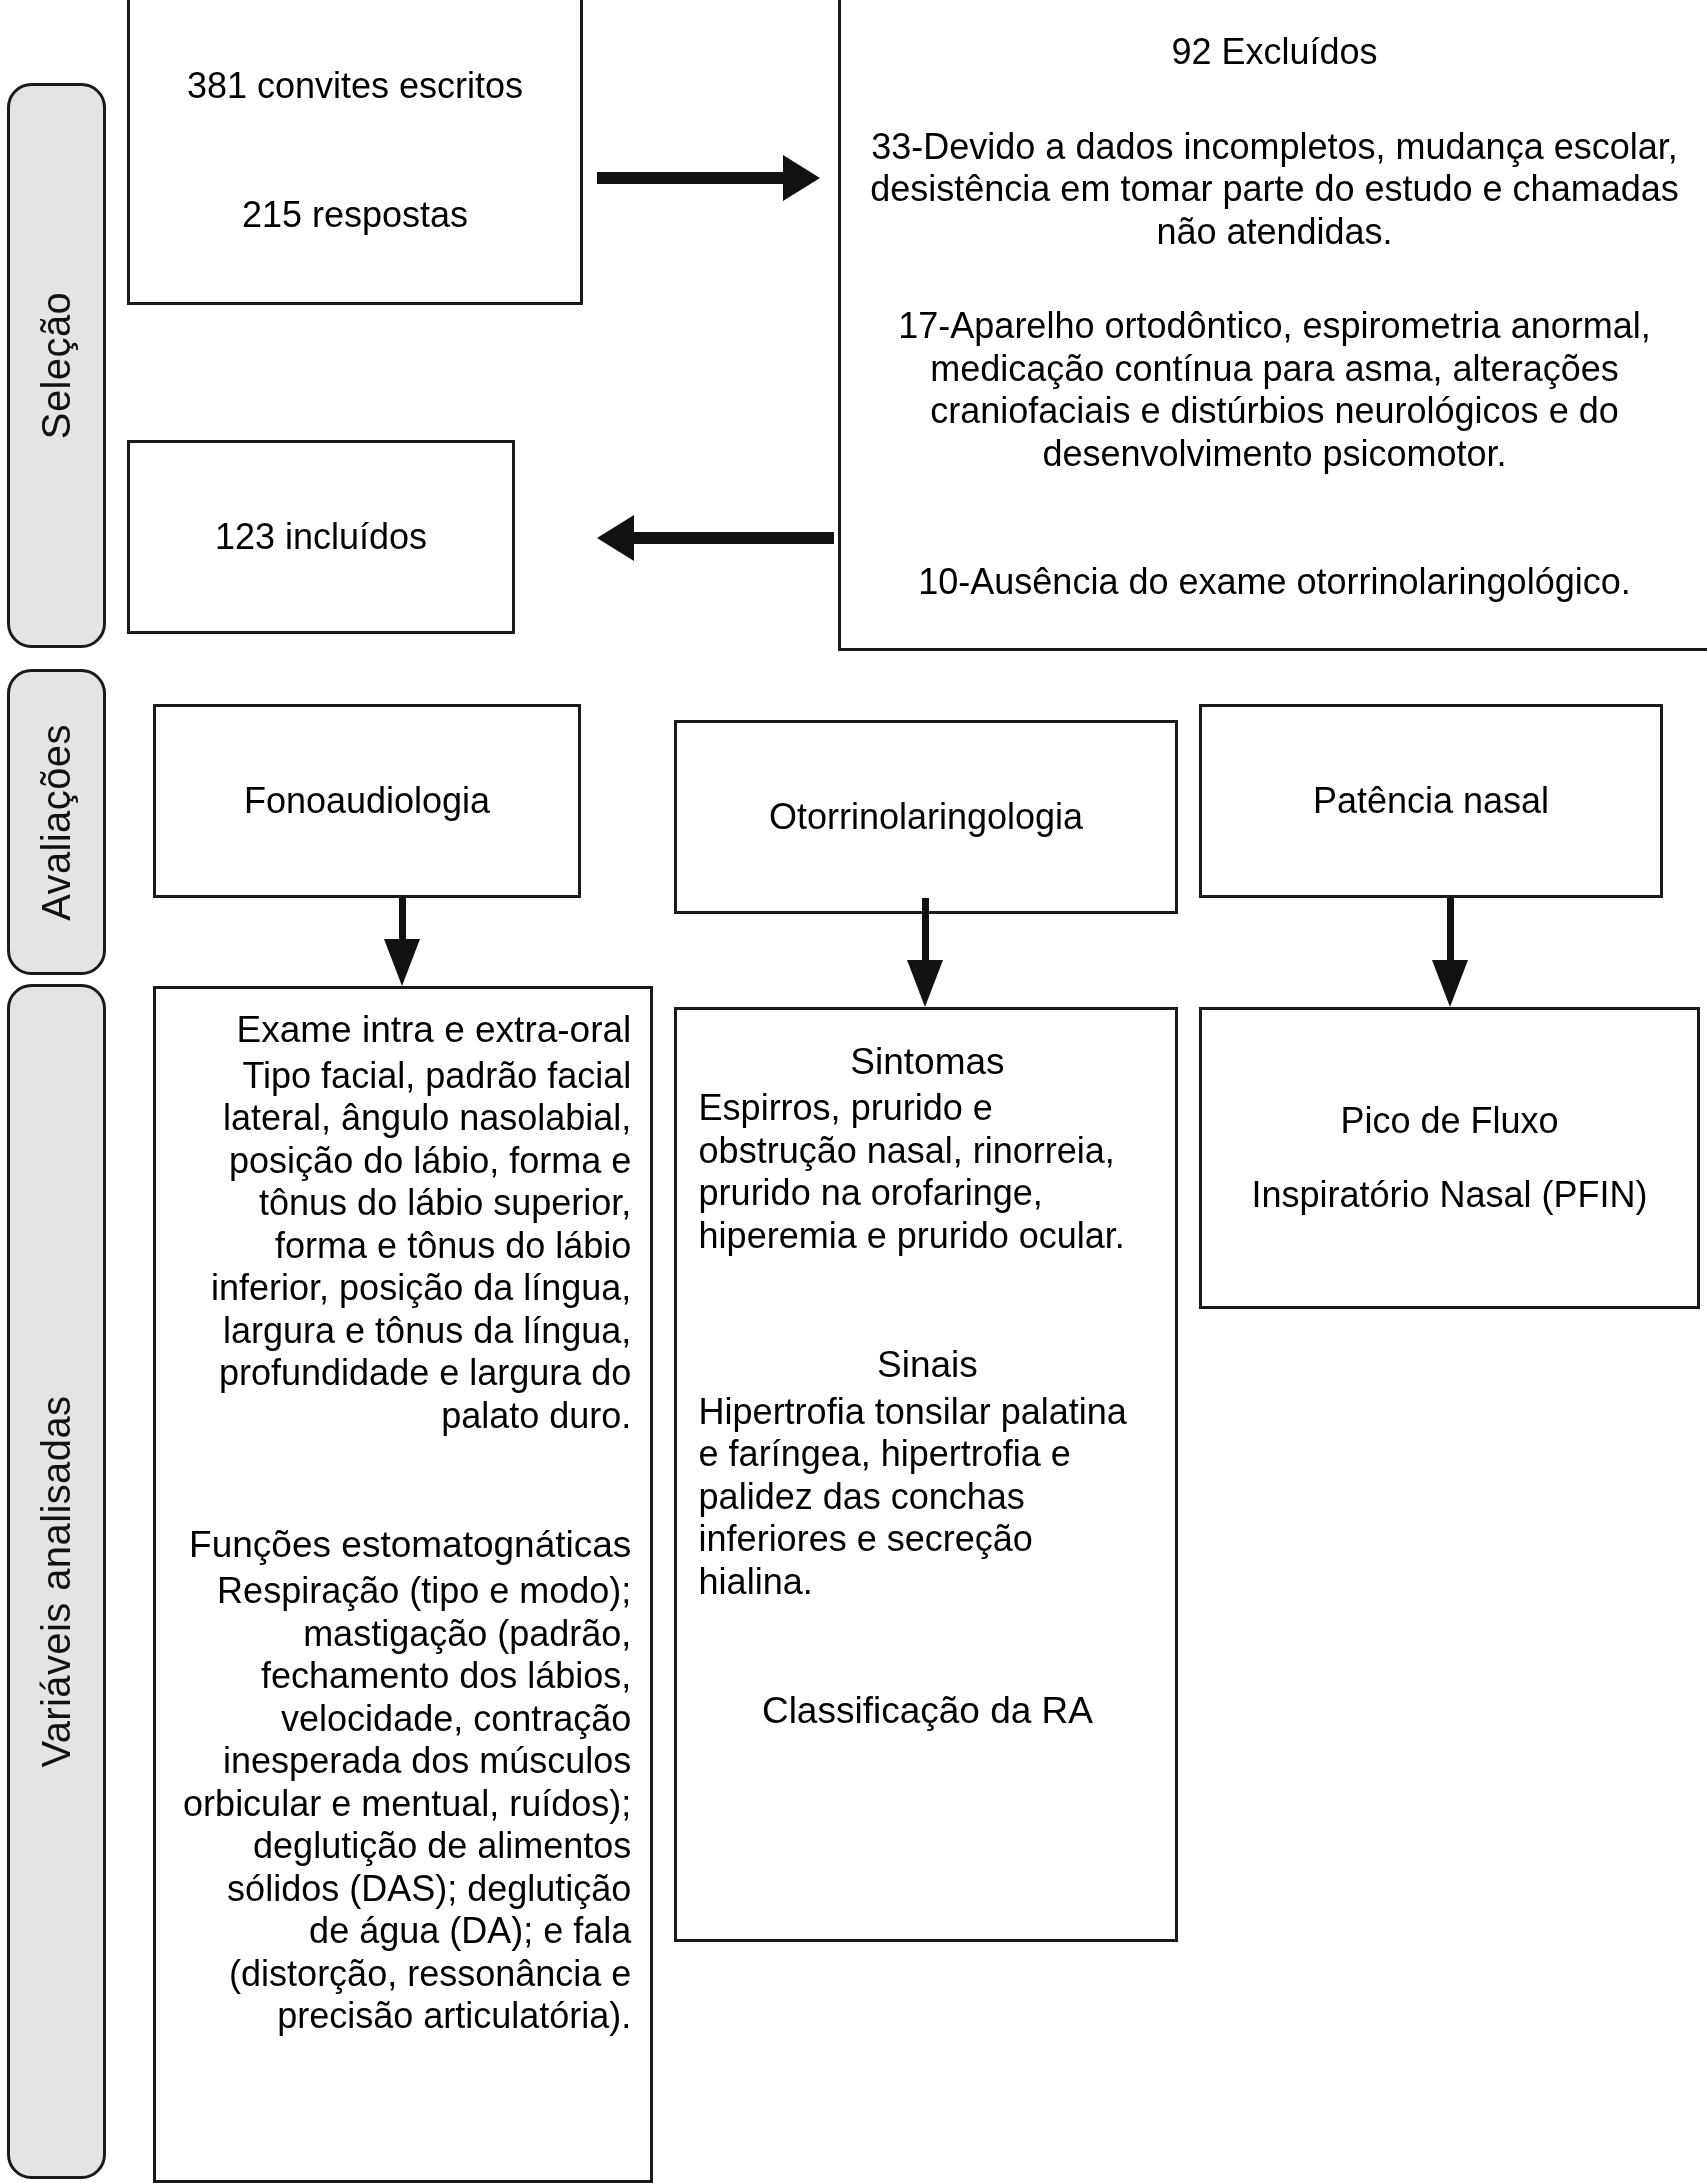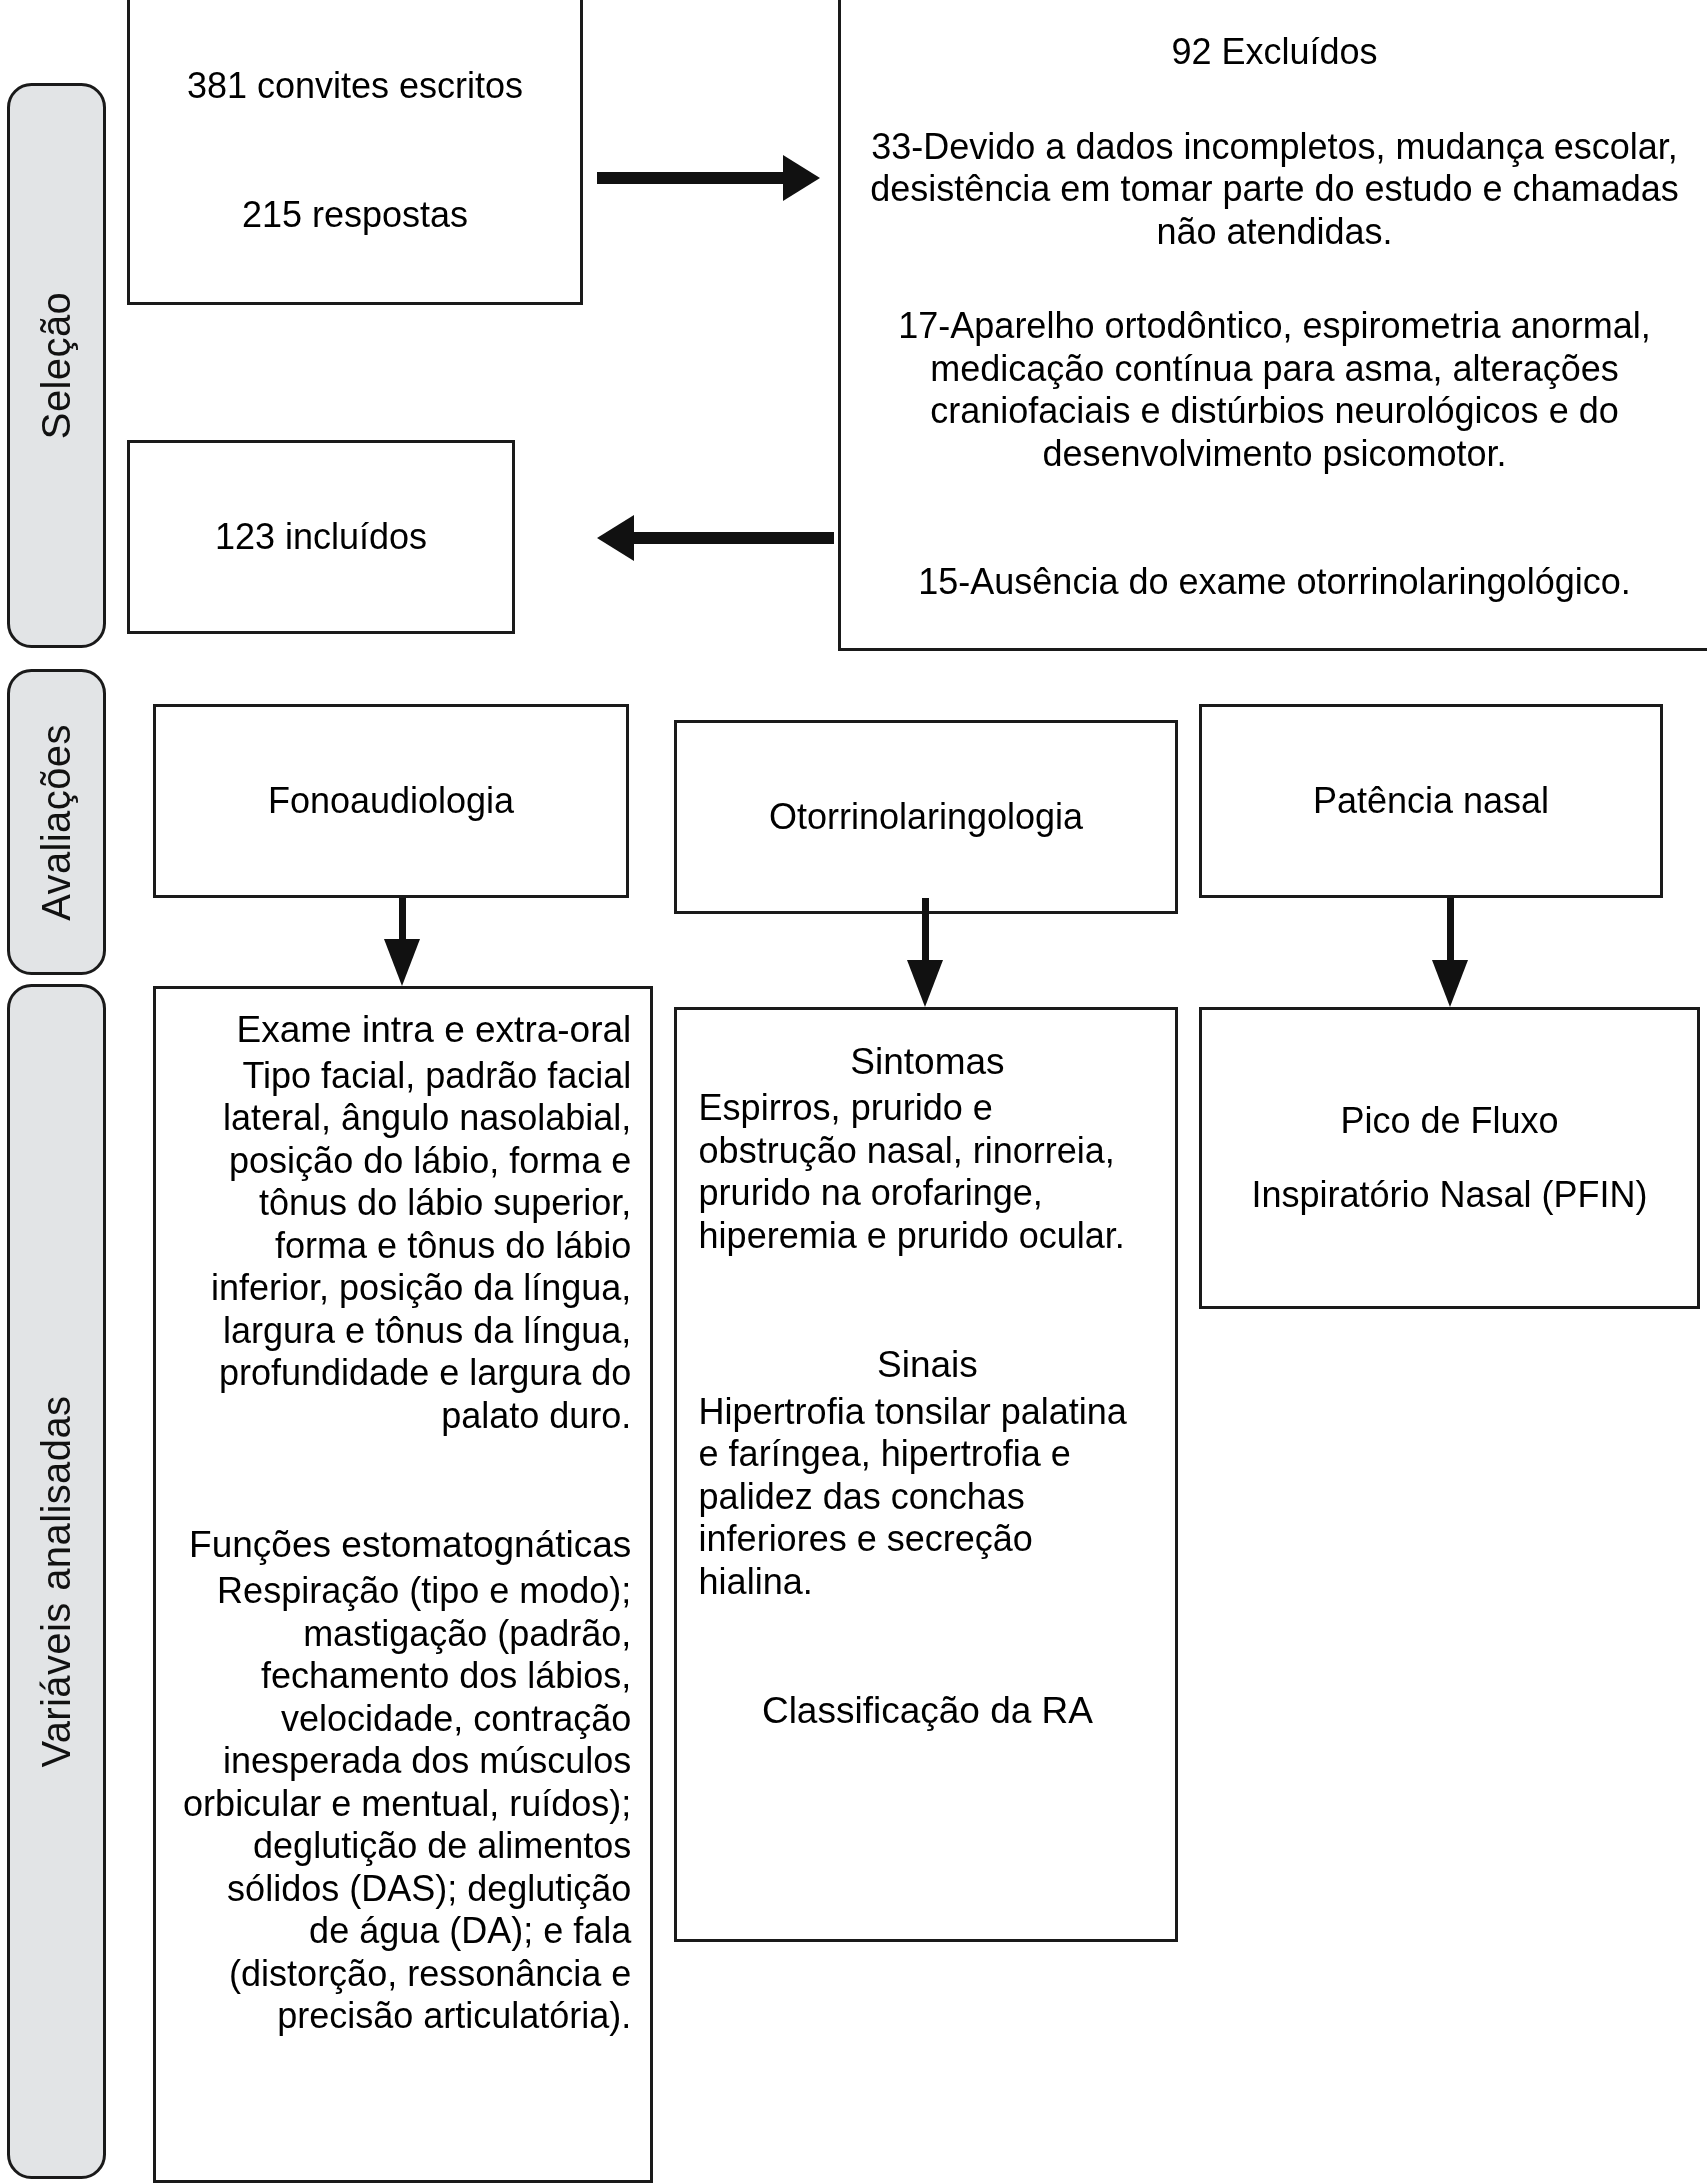--- a/index.html
+++ b/index.html
@@ -86,38 +86,38 @@
     <p class="p p-center">215 respostas</p>
   </div>
 
   <div class="box" style="left:838px; top:-3.6px; width:873px; height:655px; padding:16px 10px;">
     <p class="p p-center" style="margin-top:16px;">92 Excluídos</p>
     <div class="gap-md"></div>
     <p class="p p-center">33-Devido a dados incompletos, mudança escolar, desistência em tomar parte do estudo e chamadas não atendidas.</p>
     <div class="gap-md"></div>
     <p class="p p-center">17-Aparelho ortodôntico, espirometria anormal, medicação contínua para asma, alterações craniofaciais e distúrbios neurológicos e do desenvolvimento psicomotor.</p>
     <div class="gap-lg"></div>
-    <p class="p p-center">15-Ausência do exame otorrinolaringológico.</p>
+    <p class="p p-center">10-Ausência do exame otorrinolaringológico.</p>
   </div>
 
   <div class="box center" style="left:127px; top:440px; width:388px; height:194px;">
     <p class="p p-center">123 incluídos</p>
   </div>
 
   <div class="arrow-h arrow-right" style="left:597px; top:155px; width:223px; height:46px;">
     <div class="shaft" style="left:0; right:35px;"></div>
     <div class="head"></div>
   </div>
 
   <div class="arrow-h arrow-left" style="left:597px; top:515px; width:237px; height:46px;">
     <div class="shaft" style="left:35px; right:0;"></div>
     <div class="head"></div>
   </div>
 
-  <div class="box center" style="left:153px; top:704px; width:476px; height:194px;">
+  <div class="box center" style="left:153px; top:704px; width:428px; height:194px;">
     <p class="p p-center">Fonoaudiologia</p>
   </div>
 
   <div class="box center" style="left:674px; top:704px; width:504px; height:194px;margin-top:16px;">
     <p class="p p-center">Otorrinolaringologia</p>
   </div>
 
   <div class="box center" style="left:1199px; top:704px; width:464px; height:194px;">
     <p class="p p-center">Patência nasal</p>
   </div>

